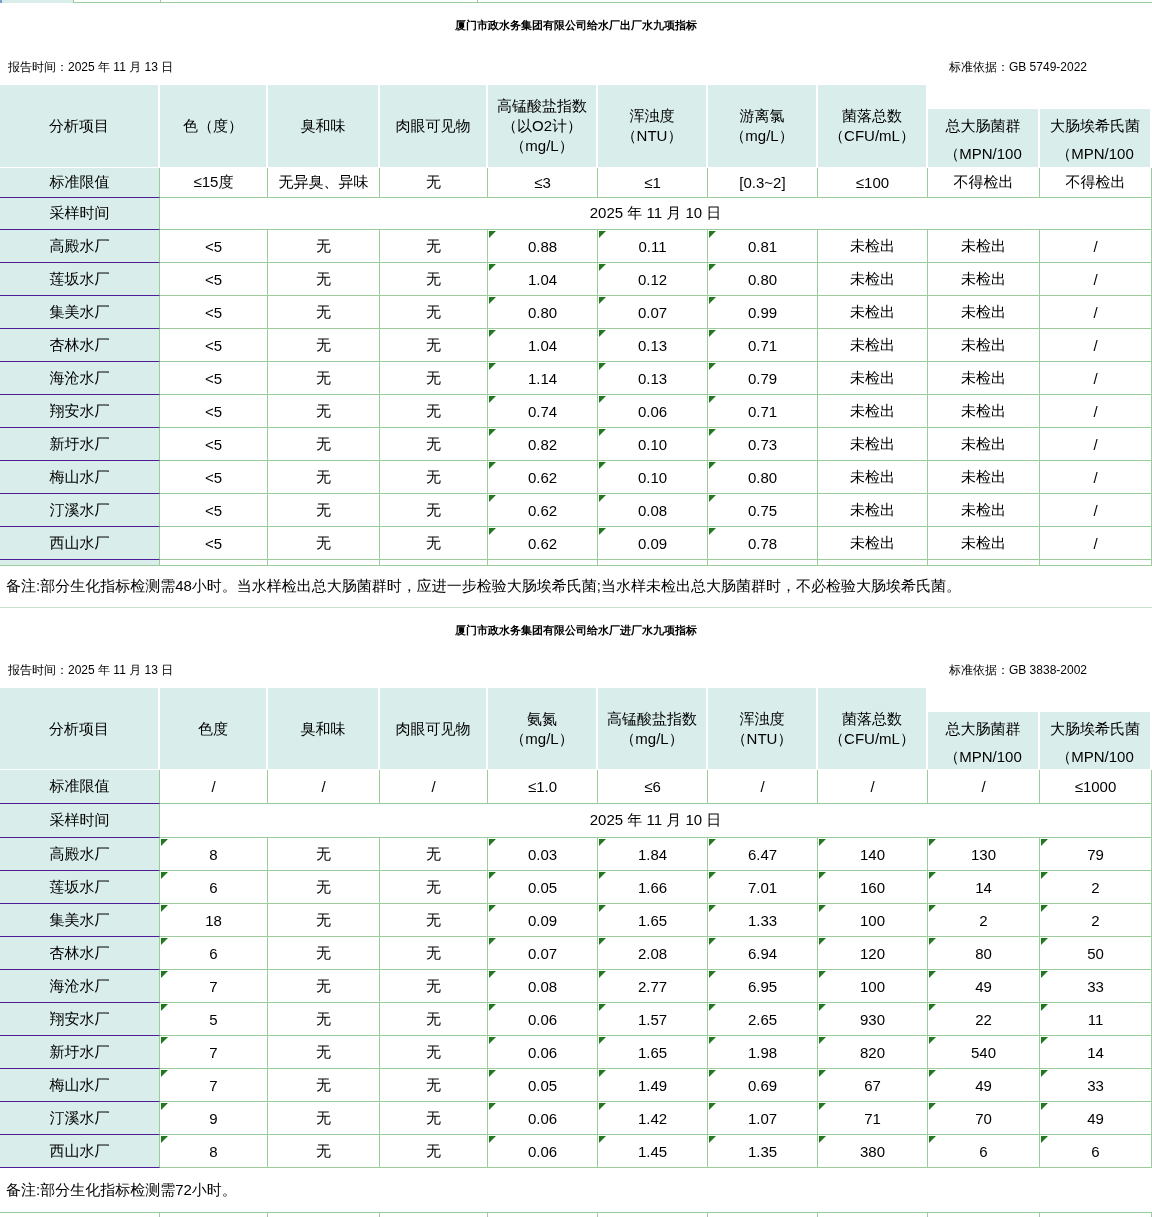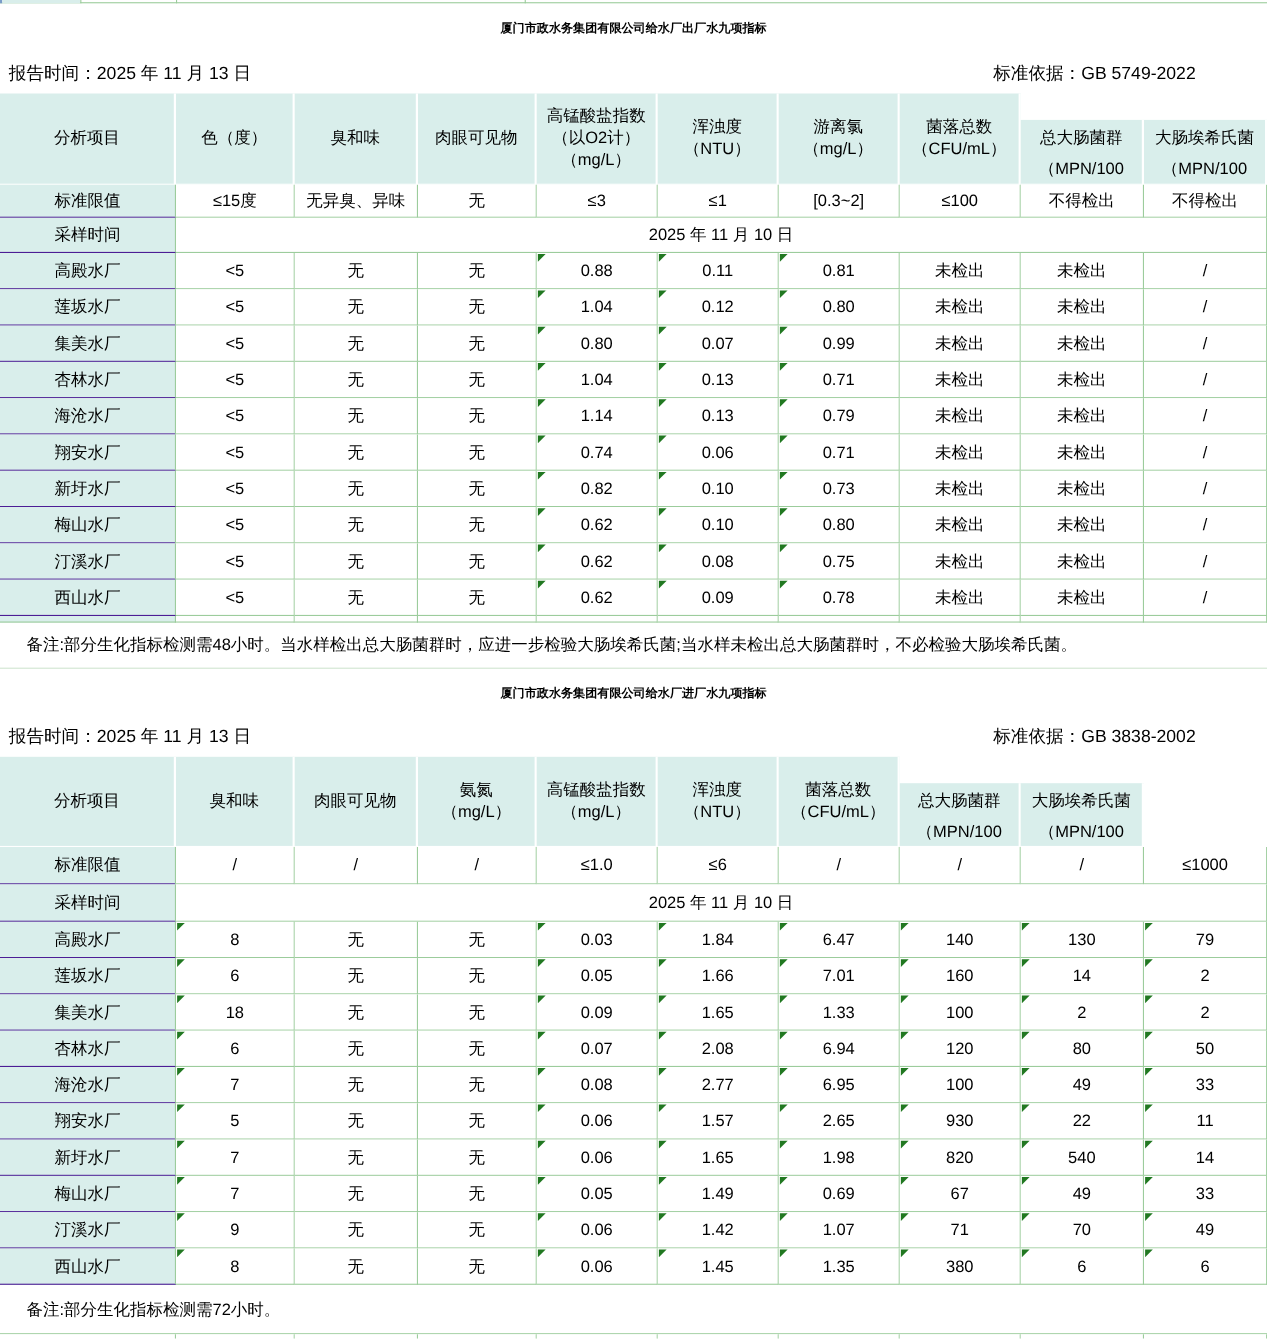--- a/index.html
+++ b/index.html
@@ -29,26 +29,26 @@
   .t2 .head-row{height:82px;}
   .limit-row{height:30px;}
   .t2 .limit-row{height:34px;}
   .samp-row{height:32px;}
   .t2 .samp-row{height:34px;}
   .data-row{height:33px;}
   .span-cell{grid-column:2 / 11;}
   .title-row{height:45px;display:flex;align-items:center;justify-content:center;
     font-weight:bold;font-size:11px;background:#fff;}
   .t2 .title-row{height:44px;}
-  .time-row{height:37px;position:relative;background:#fff;font-size:16px;}
+  .time-row{height:37px;position:relative;background:#fff;font-size:12px;}
   .t2 .time-row{height:36px;}
   .time-row .left{position:absolute;left:8px;top:50%;transform:translateY(-50%);}
   .time-row .right{position:absolute;right:65px;top:50%;transform:translateY(-50%);}
   .note-row{height:42px;display:flex;align-items:center;background:#fff;
-    padding-left:24px;font-size:15px;border-bottom:1px solid var(--soft);}
+    padding-left:6px;font-size:15px;border-bottom:1px solid var(--soft);}
   .t2 .note-row{height:44px;border-bottom:none;}
   .tri{position:absolute;top:1px;left:1px;width:0;height:0;
     border-top:7px solid var(--tri);border-right:7px solid transparent;}
   .thin-row{height:6px;}
   .thin-row .cell{border-bottom:1px solid var(--grid);}
   .top-sliver{position:relative;height:3px;background:#fff;border-bottom:1px solid var(--grid);}
   .top-sliver .blue{position:absolute;left:0;top:0;width:2px;height:3px;background:#7a9cc8;}
   .top-sliver .tealblk{position:absolute;left:2px;top:0;width:71px;height:3px;background:var(--teal);}
   .top-sliver .v1{position:absolute;left:73px;top:0;width:1px;height:3px;background:var(--grid);}
   .top-sliver .v2{position:absolute;left:160px;top:0;width:1px;height:3px;background:var(--grid);}
@@ -250,20 +250,21 @@
 </section>
 
 <section class="t2">
   <div class="title-row">厦门市政水务集团有限公司给水厂进厂水九项指标</div>
   <div class="time-row">
     <span class="left">报告时间：2025 年 11 月 13 日</span>
     <span class="right">标准依据：GB 3838-2002</span>
   </div>
   <div class="grid head-row">
       <div class="cell header-cell">分析项目</div>
+      <div class="cell header-cell">色度</div>
       <div class="cell header-cell">臭和味</div>
       <div class="cell header-cell">肉眼可见物</div>
       <div class="cell header-cell">氨氮
 （mg/L）</div>
       <div class="cell header-cell">高锰酸盐指数
 （mg/L）</div>
       <div class="cell header-cell">浑浊度
 （NTU）</div>
       <div class="cell header-cell">菌落总数
 （CFU/mL）</div>

